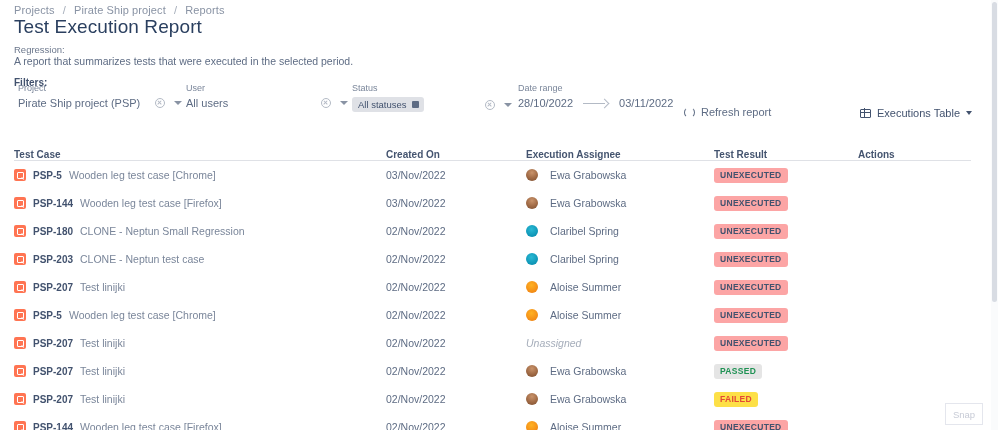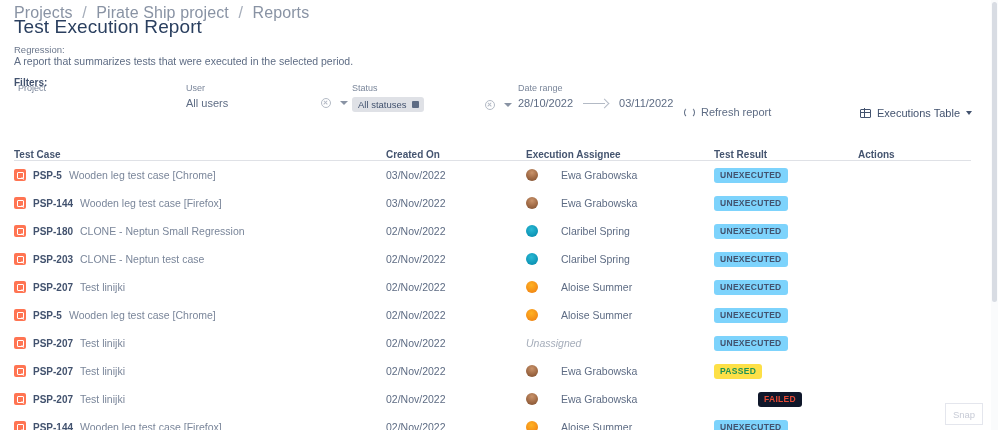--- a/index.html
+++ b/index.html
@@ -13,21 +13,21 @@
   .page {
     position: relative;
     width: 998px; height: 430px;
     background: #fff;
     overflow: hidden;
   }
 
   
   .breadcrumb {
     position: absolute; left: 14px; top: 4px;
-    font-size: 16px; color: #8993a4; letter-spacing: .1px;
+    font-size: 11px; color: #8993a4; letter-spacing: .1px;
     white-space: nowrap;
   }
   .breadcrumb a { color: #8993a4; text-decoration: none; }
   .breadcrumb .sep { margin: 0 5px; color: #a5adba; }
 
   
   .page-title {
     position: absolute; left: 14px; top: 15px;
     font-size: 19px; line-height: 24px; font-weight: 400;
     color: #2a3f5f; letter-spacing: .1px;
@@ -183,38 +183,38 @@
   .tc-ico::after {
     content: ""; position: absolute; right: 1.8px; bottom: 1.8px;
     width: 3.4px; height: 1.4px; background: #fff;
     transform: rotate(45deg);
   }
   .tc-key { color: #42526e; font-weight: bold; font-size: 10px; }
   .tc-sum { color: #7a869a; font-size: 10.5px; }
 
   .date-cell { color: #5e6c84; }
 
-  .assign-cell { display: flex; align-items: center; gap: 23px; color: #5e6c84; }
+  .assign-cell { display: flex; align-items: center; gap: 12px; color: #5e6c84; }
   .avatar {
     width: 12px; height: 12px; border-radius: 50%; flex: none;
     background: #c1c7d0;
   }
   .av-ewa      { background: radial-gradient(circle at 50% 30%, #c9936b 0%, #a06a45 55%, #7a4c2e 100%); }
   .av-claribel { background: radial-gradient(circle at 45% 35%, #2ab9d4 0%, #0d94b5 70%, #0a7a96 100%); }
   .av-aloise   { background: radial-gradient(circle at 45% 35%, #ffb224 0%, #f38b16 70%, #d97400 100%); }
   .unassigned { color: #a5adba; font-style: italic; font-size: 10.5px; }
 
   .badge {
     display: inline-block; border-radius: 3px;
     padding: 2.5px 6px; font-size: 8.5px; font-weight: bold;
     letter-spacing: .3px;
   }
-  .b-unexecuted { background: #7dd3fc; color: #42526e; }
-  .b-passed     { background: #fde047; color: #1f9254; }
-  .b-failed     { background: #0f172a; color: #e34935; margin-left: 44px; }
+  .b-unexecuted { background: #fca5a5; color: #42526e; }
+  .b-passed     { background: #e5e5e5; color: #1f9254; }
+  .b-failed     { background: #fde047; color: #e34935; }
 
   
   .scrollbar-track {
     position: absolute; right: 0; top: 0; width: 7px; height: 430px;
     background: #fafbfc;
   }
   .scrollbar-thumb {
     position: absolute; right: 1px; top: 2px; width: 5px; height: 300px;
     background: #d8dce3; border-radius: 3px;
   }
@@ -243,20 +243,27 @@
 
   <div class="page-title">Test Execution Report</div>
 
   <div class="desc-label">Regression:</div>
   <div class="desc-text">A report that summarizes tests that were executed in the selected period.</div>
 
   <div class="filters-label">Filters:</div>
 
   <div class="filter-col col-project">
     <div class="filter-label">Project</div>
+    <div class="filter-row">
+      <span class="filter-value">Pirate Ship project (PSP)</span>
+      <span class="ctl-icons">
+        <span class="clear-ico"></span>
+        <span class="chev"></span>
+      </span>
+    </div>
   </div>
 
   <div class="filter-col col-user">
     <div class="filter-label">User</div>
     <div class="filter-row">
       <span class="filter-value">All users</span>
       <span class="ctl-icons">
         <span class="clear-ico"></span>
         <span class="chev"></span>
       </span>

